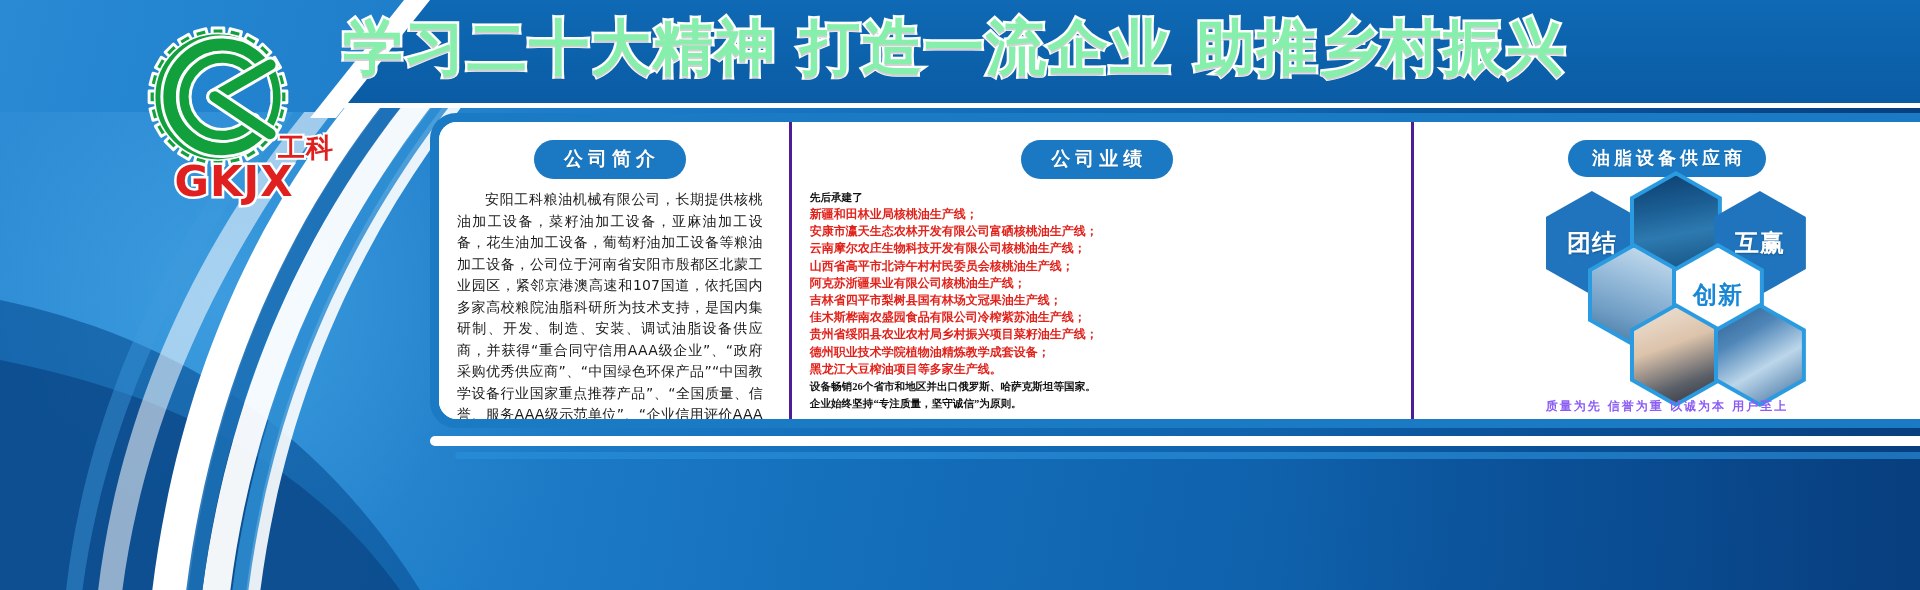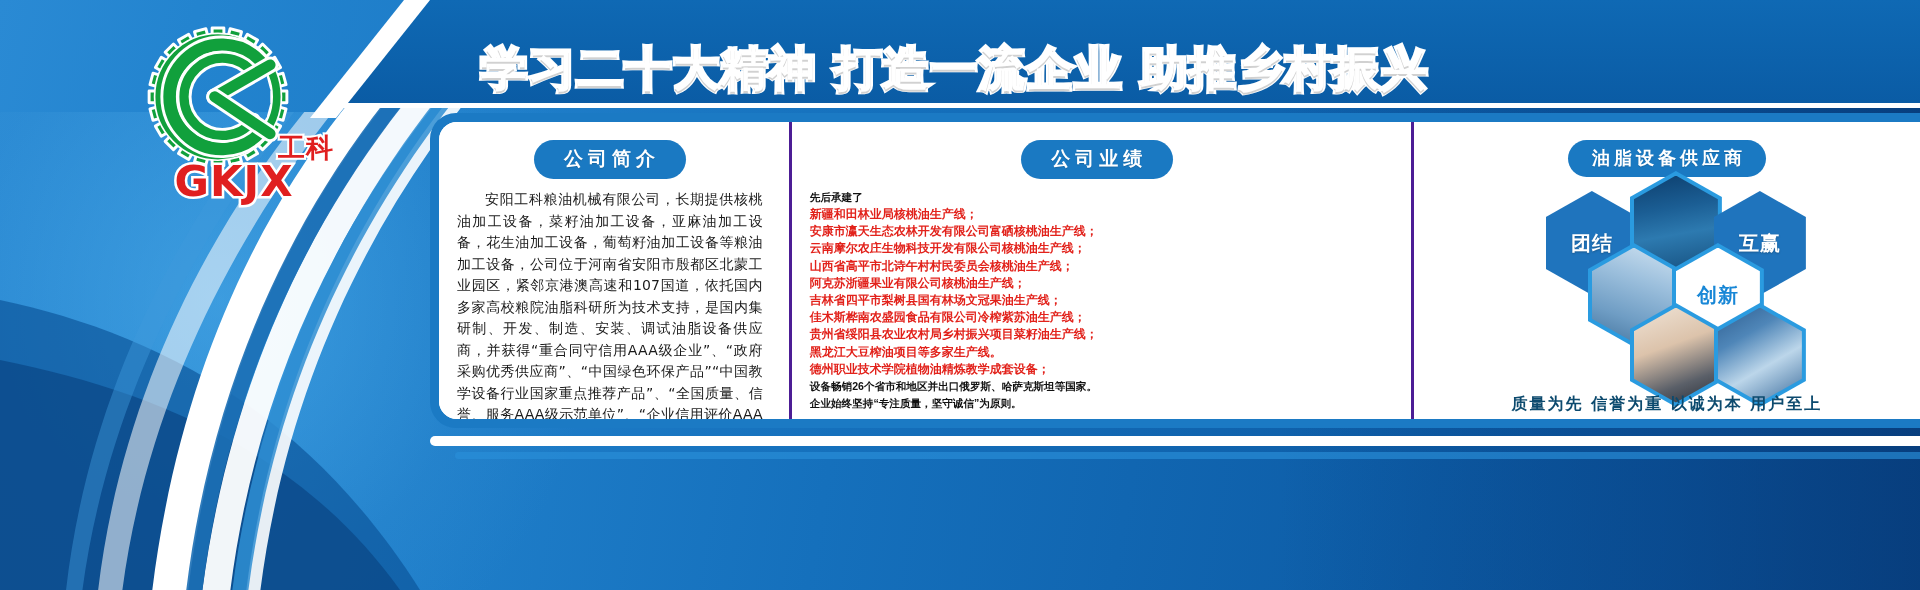--- a/index.html
+++ b/index.html
@@ -40,25 +40,25 @@
     clip-path:polygon(0 0, 430px 0, 330px 112px, 0 112px);
   }
   .header-cut-white{
     position:absolute; left:0; top:0; width:480px; height:118px;
     clip-path:polygon(404px 0, 430px 0, 336px 118px, 310px 118px);
     background:#ffffff;
   }
 
   
   .title{
-    position:absolute; left:430px; top:36px; width:1050px; height:68px;
+    position:absolute; left:430px; top:14px; width:1050px; height:68px;
     display:flex; align-items:center; justify-content:center;
     font-family:"DejaVu Sans","Liberation Sans",sans-serif;
-    font-weight:bold; font-size:46px; letter-spacing:2px;
-    color:#ffffff;
+    font-weight:bold; font-size:60px; letter-spacing:2px;
+    color:#86efac;
     white-space:nowrap;
     -webkit-text-stroke:5px #ffffff;
     paint-order:stroke fill;
     text-shadow:0 2px 0 rgba(0,0,0,.18);
   }
 
   
   .logo-wrap{
     position:absolute; left:120px; top:26px; width:210px; height:180px;
   }
@@ -133,61 +133,61 @@
     font-weight:bold;
   }
   .ach-list{ list-style:none; }
   .ach-list li{
     font-size:12px; line-height:17.2px; color:#e2221b; font-weight:bold;
     font-family:"DejaVu Sans","Liberation Sans",sans-serif;
     white-space:nowrap;
   }
   .ach-foot{
     font-size:10.6px; line-height:17.2px; color:#111; font-weight:bold;
-    font-family:Liberation Sans, sans-serif;
+    font-family:Liberation Serif, serif;
     white-space:nowrap;
   }
 
   
   .hex-area{ position:relative; width:100%; height:210px; margin-top:2px; }
   .hex{
     position:absolute; width:92px; height:104px;
     clip-path:polygon(50% 0%,100% 25%,100% 75%,50% 100%,0% 75%,0% 25%);
     display:flex; align-items:center; justify-content:center;
   }
   .hex-solid{ background:#1f74bd; }
   .hex-outline{ background:#2a9be0; }
   .hex-outline .hex-in{
     width:84px; height:95px;
     clip-path:polygon(50% 0%,100% 25%,100% 75%,50% 100%,0% 75%,0% 25%);
     background:#ffffff;
     display:flex; align-items:center; justify-content:center;
   }
   .hex-label{
-    font-size:20px; font-weight:bold; letter-spacing:1px;
+    font-size:24px; font-weight:bold; letter-spacing:1px;
     font-family:Liberation Serif, serif;
   }
   .lbl-white{ color:#ffffff; text-shadow:0 1px 2px rgba(0,0,0,.25); }
   .lbl-blue{ color:#1887d6; }
 
   .hex-photo{ position:absolute; width:92px; height:104px;
     clip-path:polygon(50% 0%,100% 25%,100% 75%,50% 100%,0% 75%,0% 25%);
     background:#2a9be0; display:flex;align-items:center;justify-content:center;}
   .hex-photo .ph-in{
     width:84px;height:95px;
     clip-path:polygon(50% 0%,100% 25%,100% 75%,50% 100%,0% 75%,0% 25%);
   }
   .ph-carrier{ background:linear-gradient(170deg,#0d3f6e 0%,#1b5e94 35%,#2d7ab0 60%,#16507f 100%); }
   .ph-machine{ background:linear-gradient(200deg,#cfe2f1 0%,#9dc0dd 35%,#6f9dc4 70%,#44749e 100%); }
   .ph-hand{ background:linear-gradient(160deg,#efe3d6 0%,#dcc3ab 40%,#5a5f68 75%,#2b2f38 100%); }
   .ph-build{ background:linear-gradient(150deg,#2e5f92 0%,#4f86b8 30%,#bcd6ea 60%,#3b6c9c 100%); }
 
   .slogan{
     position:absolute; left:0; right:0; bottom:4px; text-align:center;
-    font-size:16px; font-weight:bold; color:#0c4a6e; letter-spacing:2px;
+    font-size:12px; font-weight:bold; color:#8b5cf6; letter-spacing:2px;
     font-family:"DejaVu Sans","Liberation Sans",sans-serif;
   }
 
   
   .bottom-strip{
     position:absolute; left:430px; top:436px; width:1490px; height:10px;
     background:#ffffff; border-radius:6px 0 0 6px;
   }
   .bottom-strip2{
     position:absolute; left:455px; top:452px; width:1465px; height:7px;
@@ -300,22 +300,22 @@
       <div class="ach-intro">先后承建了</div>
       <ul class="ach-list">
         <li>新疆和田林业局核桃油生产线；</li>
         <li>安康市瀛天生态农林开发有限公司富硒核桃油生产线；</li>
         <li>云南摩尔农庄生物科技开发有限公司核桃油生产线；</li>
         <li>山西省高平市北诗午村村民委员会核桃油生产线；</li>
         <li>阿克苏浙疆果业有限公司核桃油生产线；</li>
         <li>吉林省四平市梨树县国有林场文冠果油生产线；</li>
         <li>佳木斯桦南农盛园食品有限公司冷榨紫苏油生产线；</li>
         <li>贵州省绥阳县农业农村局乡村振兴项目菜籽油生产线；</li>
+        <li>德州职业技术学院植物油精炼教学成套设备；</li>
         <li>黑龙江大豆榨油项目等多家生产线。</li>
-        <li>德州职业技术学院植物油精炼教学成套设备；</li>
       </ul>
       <div class="ach-foot">设备畅销26个省市和地区并出口俄罗斯、哈萨克斯坦等国家。</div>
       <div class="ach-foot">企业始终坚持“专注质量，坚守诚信”为原则。</div>
     </div>
 
     <div class="panel p3">
       <div class="pill wide">油脂设备供应商</div>
 
       <div class="hex-area">
 

